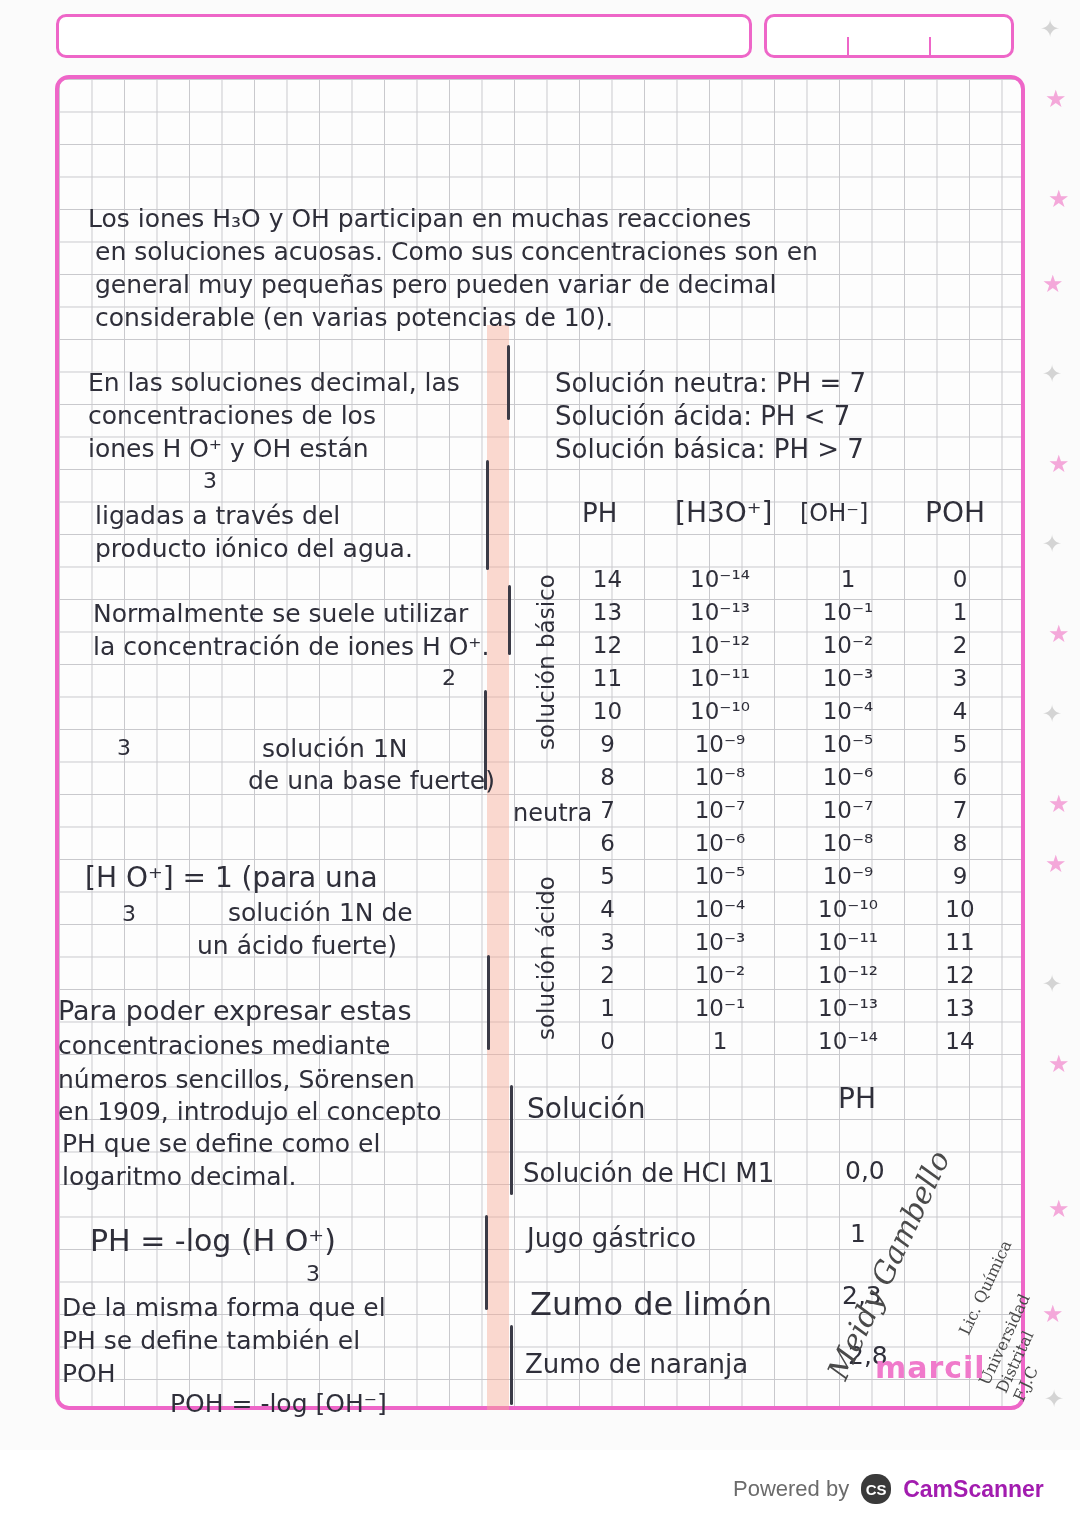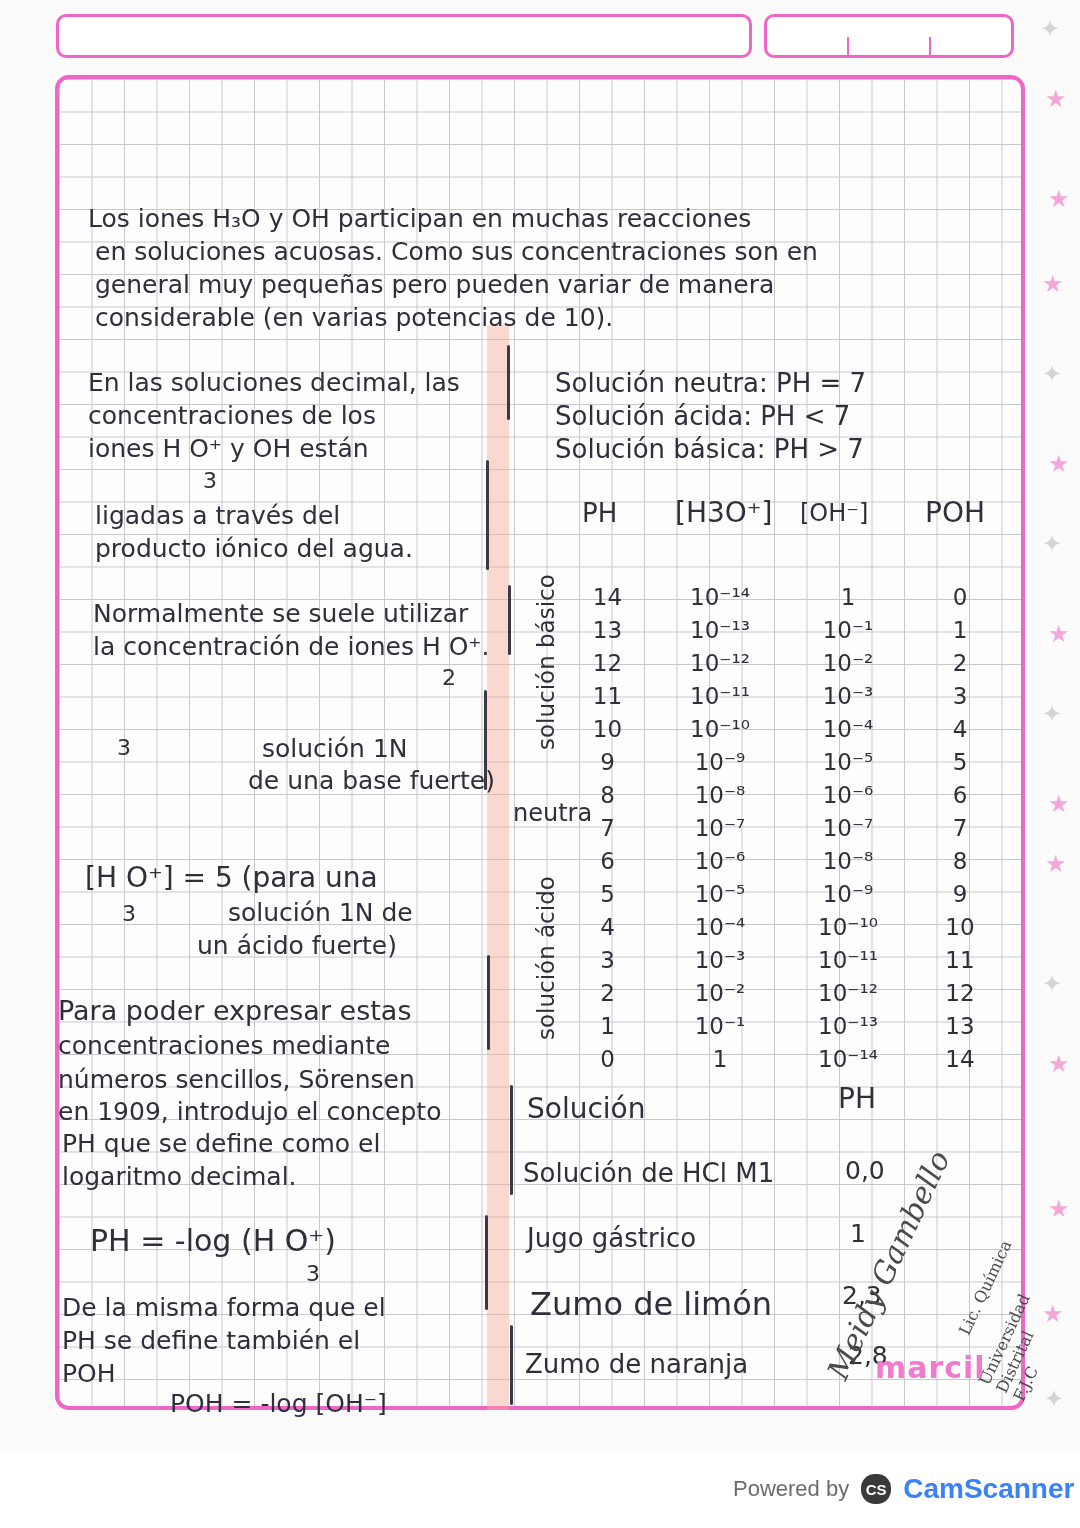--- a/index.html
+++ b/index.html
@@ -45,37 +45,37 @@
   }
   .hand.sm { font-size:22px; }
   .vline {
     position:absolute; width:3px; background:#3a3a46; border-radius:2px;
   }
   .hl {
     position:absolute; left:487px; top:325px; width:22px; height:1085px;
     background:rgba(246,170,150,0.45);
   }
   .table-col {
-    position:absolute; font-size:23px; color:#2f2f3a; text-align:center;margin-top:18px;
+    position:absolute; font-size:23px; color:#2f2f3a; text-align:center;
   }
   .table-col div { height:33px; line-height:33px; }
   .rot {
     position:absolute; transform-origin:left top; transform:rotate(-90deg);
     font-size:23px; white-space:nowrap; color:#2f2f3a;
   }
   .footer {
     position:absolute; top:1466px; left:733px; height:46px; display:flex; align-items:center; gap:12px;
   }
   .footer .powered { font-family:"Liberation Sans", sans-serif; font-size:22px; color:#6b6b6b; }
   .footer .cs-logo {
     width:30px; height:30px; border-radius:14px; background:#3a3a3a; color:#fff;
     font-family:"Liberation Sans", sans-serif; font-weight:bold; font-size:15px;
     display:flex; align-items:center; justify-content:center;
   }
-  .footer .cs-name { font-family:"Liberation Sans", sans-serif; font-weight:bold; font-size:28px; color:#3b82f6; }
+  .footer .cs-name { font-family:"Liberation Sans", sans-serif; font-weight:bold; font-size:23px; color:#a21caf; }
   .stars {
     position:absolute; left:1030px; top:0; width:50px; height:1450px;
   }
   .star { position:absolute; color:#f4a8da; font-size:24px; }
   .star.grey { color:#d4d4d4; }
   .sig {
     position:absolute; font-family:"DejaVu Serif", serif; font-style:italic; color:#4a4a4a;
   }
   .marca {
     position:absolute; left:875px; top:1350px; font-family:"DejaVu Sans", sans-serif; font-weight:bold;
@@ -91,39 +91,39 @@
     <span class="tick" style="left:80px"></span>
     <span class="tick" style="left:162px"></span>
   </div>
 
   <div class="grid"></div>
   <div class="hl"></div>
 
 
   <div class="hand" style="left:88px;top:203px">Los iones H₃O y OH participan en muchas reacciones</div>
   <div class="hand" style="left:95px;top:236px">en soluciones acuosas. Como sus concentraciones son en</div>
-  <div class="hand" style="left:95px;top:269px">general muy pequeñas pero pueden variar de manera</div>
+  <div class="hand" style="left:95px;top:269px">general muy pequeñas pero pueden variar de decimal</div>
   <div class="hand" style="left:95px;top:302px">considerable (en varias potencias de 10).</div>
 
   <div class="hand" style="left:88px;top:367px">En las soluciones decimal, las</div>
   <div class="hand" style="left:88px;top:400px">concentraciones de los</div>
   <div class="hand" style="left:88px;top:433px">iones H O⁺ y OH están</div>
   <div class="hand sm" style="left:203px;top:465px">3</div>
   <div class="hand" style="left:95px;top:500px">ligadas a través del</div>
   <div class="hand" style="left:95px;top:533px">producto iónico del agua.</div>
 
   <div class="hand" style="left:93px;top:598px">Normalmente se suele utilizar</div>
   <div class="hand" style="left:93px;top:631px">la concentración de iones H O⁺.</div>
   <div class="hand sm" style="left:442px;top:662px">2</div>
 
   <div class="hand sm" style="left:117px;top:732px">3</div>
   <div class="hand" style="left:262px;top:733px">solución 1N</div>
   <div class="hand" style="left:248px;top:765px">de una base fuerte)</div>
 
-  <div class="hand" style="left:85px;top:862px;font-size:28px">[H  O⁺] = 5 (para una</div>
+  <div class="hand" style="left:85px;top:862px;font-size:28px">[H  O⁺] = 1 (para una</div>
   <div class="hand sm" style="left:122px;top:898px">3</div>
   <div class="hand" style="left:228px;top:897px">solución 1N de</div>
   <div class="hand" style="left:197px;top:930px">un ácido fuerte)</div>
 
   <div class="hand" style="left:58px;top:995px;font-size:27px">Para poder expresar estas</div>
   <div class="hand" style="left:58px;top:1030px">concentraciones mediante</div>
   <div class="hand" style="left:58px;top:1064px">números sencillos, Sörensen</div>
   <div class="hand" style="left:58px;top:1096px">en 1909, introdujo el concepto</div>
   <div class="hand" style="left:62px;top:1128px">PH que se define como el</div>
   <div class="hand" style="left:62px;top:1161px">logaritmo decimal.</div>

